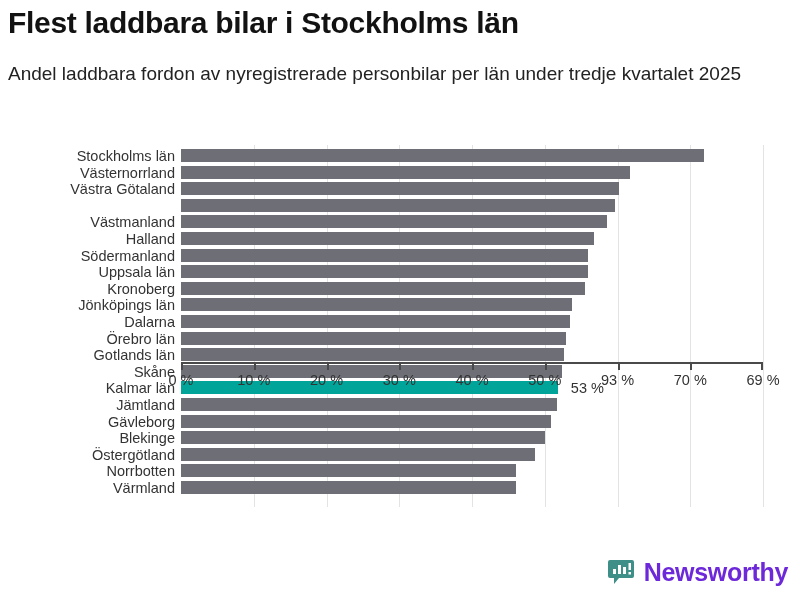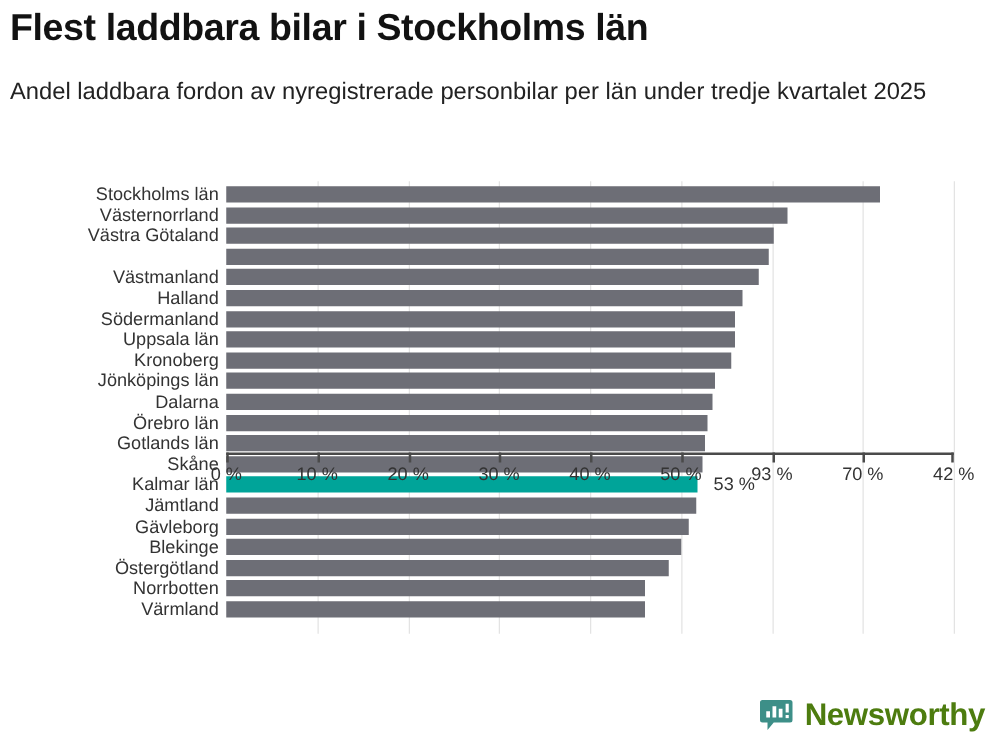--- a/index.html
+++ b/index.html
@@ -133,21 +133,21 @@
     gap: 9px;
   }
   .logo-mark {
     width: 28px;
     height: 28px;
     flex: 0 0 auto;
   }
   .logo-text {
     font-size: 25px;
     font-weight: bold;
-    color: #4d7c0f;
+    color: #6d28d9;
     letter-spacing: -0.3px;
     line-height: 25px;
     text-align: center;
   }
 </style>
 </head>
 <body>
 
 <div class="page">
 
@@ -225,21 +225,21 @@
       <div class="tick-label" style="left: 399.25px;">30 %</div>
       <div class="tick" style="left: 472px;"></div>
       <div class="tick-label" style="left: 472px;">40 %</div>
       <div class="tick" style="left: 544.75px;"></div>
       <div class="tick-label" style="left: 544.75px;">50 %</div>
       <div class="tick" style="left: 617.5px;"></div>
       <div class="tick-label" style="left: 617.5px;">93 %</div>
       <div class="tick" style="left: 690.25px;"></div>
       <div class="tick-label" style="left: 690.25px;">70 %</div>
       <div class="tick" style="left: 761px;"></div>
-      <div class="tick-label" style="left: 763px;">42 %</div>
+      <div class="tick-label" style="left: 763px;">69 %</div>
     </div>
 
   <div class="footer">
     <span class="logo-mark">
       <svg width="28" height="28" viewBox="0 0 28 28" xmlns="http://www.w3.org/2000/svg">
         <path d="M3 2 H25 A2 2 0 0 1 27 4 V18 A2 2 0 0 1 25 20 H12 L7 26 V20 H3 A2 2 0 0 1 1 18 V4 A2 2 0 0 1 3 2 Z" fill="#3d8f88"></path>
         <rect x="6" y="11" width="3" height="5" fill="#ffffff"></rect>
         <rect x="11" y="7" width="3" height="9" fill="#ffffff"></rect>
         <rect x="16" y="9" width="3" height="7" fill="#ffffff"></rect>
         <rect x="21.5" y="5" width="2.5" height="7" fill="#ffffff"></rect>

